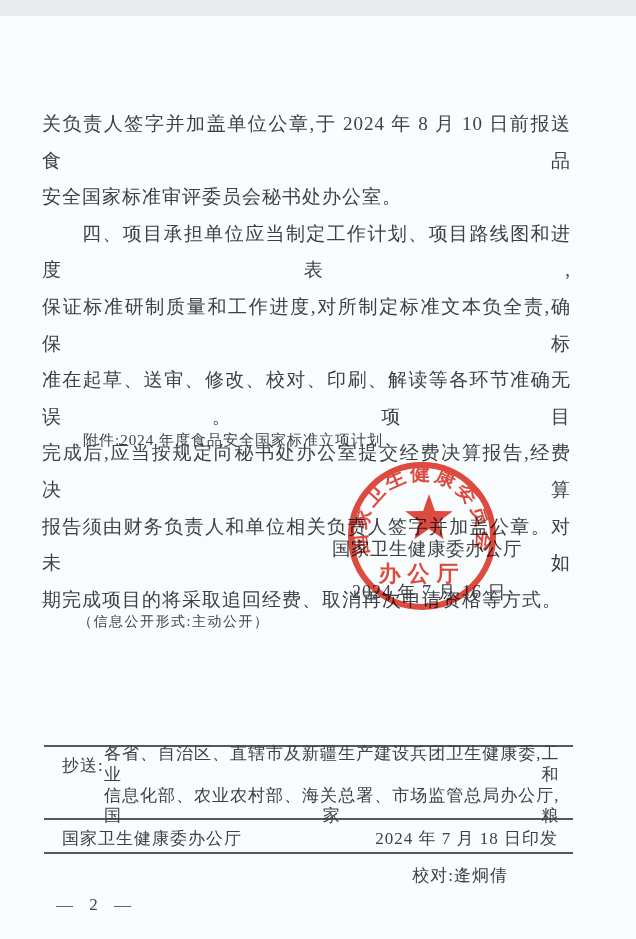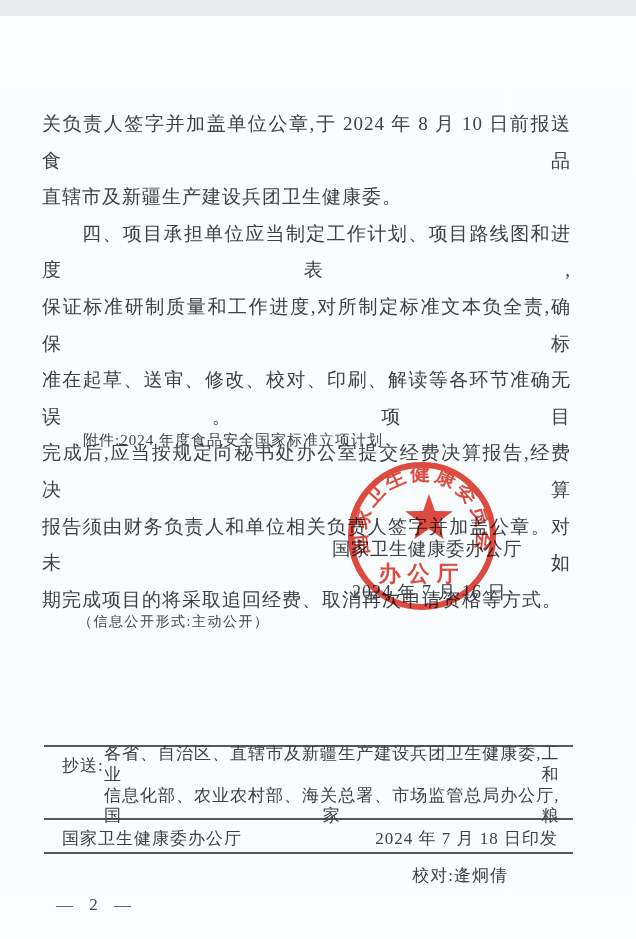--- a/index.html
+++ b/index.html
@@ -51,21 +51,21 @@
   .page-num { position:absolute; left:56px; top:879px; font-size:17px;
               letter-spacing:2px; word-spacing:8px; color:#45484d; }
 </style>
 </head>
 <body>
 
 <div class="page">
 
   <div class="body-text">
       <div class="bl fill">关负责人签字并加盖单位公章,于 2024 年 8 月 10 日前报送食品</div>
-      <div class="bl plain">直辖市及新疆生产建设兵团卫生健康委。</div>
+      <div class="bl plain">安全国家标准审评委员会秘书处办公室。</div>
       <div class="bl fill indent2">四、项目承担单位应当制定工作计划、项目路线图和进度表,</div>
       <div class="bl fill">保证标准研制质量和工作进度,对所制定标准文本负全责,确保标</div>
       <div class="bl fill">准在起草、送审、修改、校对、印刷、解读等各环节准确无误。项目</div>
       <div class="bl fill">完成后,应当按规定向秘书处办公室提交经费决算报告,经费决算</div>
       <div class="bl fill">报告须由财务负责人和单位相关负责人签字并加盖公章。对未如</div>
       <div class="bl plain">期完成项目的将采取追回经费、取消再次申请资格等方式。</div>
     </div>
 
   <div class="attachment">附件:2024 年度食品安全国家标准立项计划</div>
 

